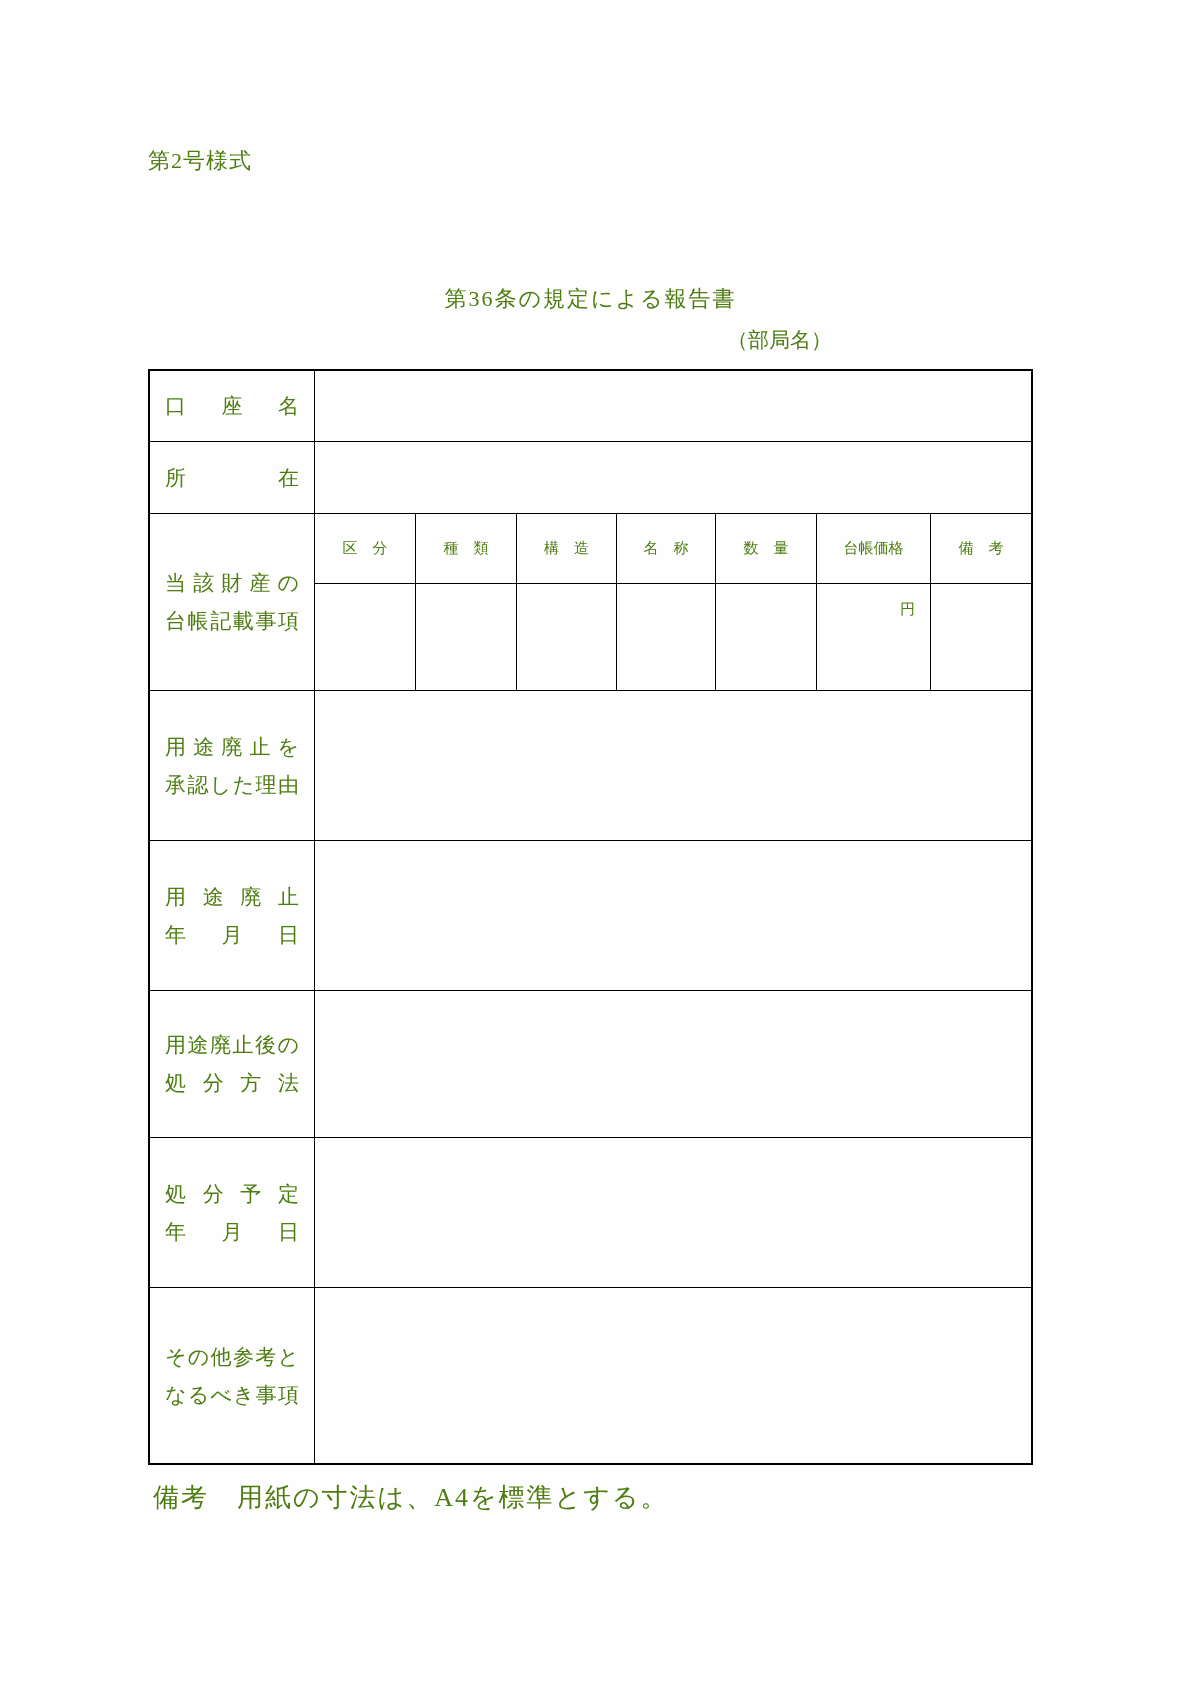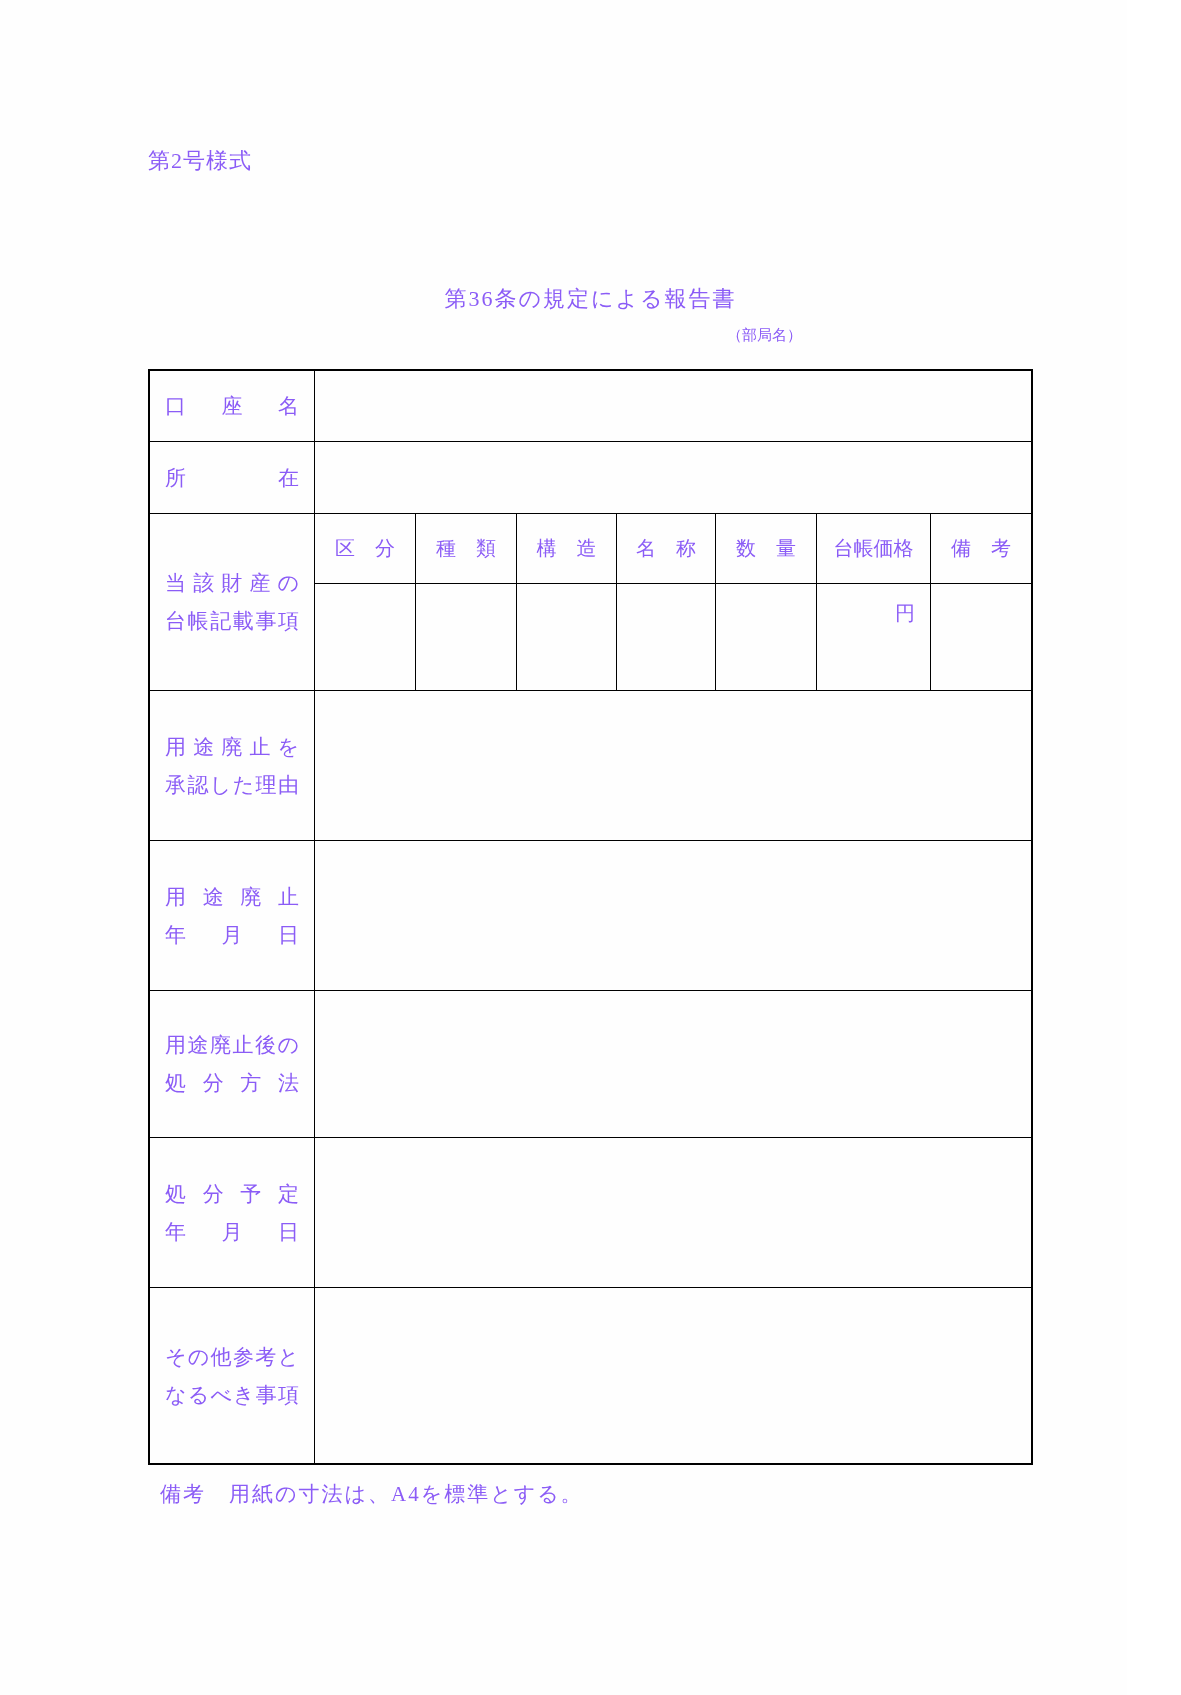--- a/index.html
+++ b/index.html
@@ -1,33 +1,33 @@
 <!DOCTYPE html>
 <html><head>
 <meta charset="utf-8">
 <style>
   html,body{margin:0;padding:0;background:#ffffff;}
   .page{
     position:relative;
     width:1127px;height:1695px;
     background:#fefefe;
-    color:#8b5cf6;
+    color:#4d7c0f;
     font-family:"Liberation Serif","DejaVu Serif",serif;
   }
   .form-number{
     position:absolute;left:148px;top:146px;
     font-size:22px;letter-spacing:1px;white-space:pre;
   }
   .doc-title{
     position:absolute;left:0;top:240px;width:1181px;
     text-align:center;font-size:22px;letter-spacing:2px;white-space:pre;margin-top:44px;
   }
   .dept-label{
     position:absolute;left:727px;top:326px;
-    font-size:15px;white-space:pre;
+    font-size:21px;white-space:pre;
   }
   .report-table{
     position:absolute;left:148px;top:369px;
     width:885px;height:1096px;
     border:2px solid #000;
     box-sizing:border-box;
     display:grid;
     grid-template-rows:71px 72px 177px 150px 150px 147px 150px 1fr;
   }
   .t-row{display:flex;border-bottom:1px solid #000;box-sizing:border-box;min-height:0;}
@@ -55,29 +55,29 @@
     border-bottom:1px solid #000;box-sizing:border-box;
   }
   .sub-values{
     display:grid;
     grid-template-columns:101px 101px 100px 99px 101px 114px 1fr;
     flex:1;
   }
   .sub-cell{
     border-right:1px solid #000;box-sizing:border-box;
     display:flex;align-items:center;justify-content:center;
-    font-size:20px;white-space:pre;
+    font-size:15px;white-space:pre;
   }
   .sub-cell:last-child{border-right:none;}
   .sub-cell.value{align-items:flex-start;justify-content:flex-end;
     padding:16px 15px 0 0;}
   .sub-cell.value.empty{padding:0;}
   .footnote{
-    position:absolute;left:160px;top:1480px;
-    font-size:21px;letter-spacing:2px;white-space:pre;
+    position:absolute;left:153px;top:1480px;
+    font-size:26px;letter-spacing:2px;white-space:pre;
   }
 </style>
 </head>
 <body>
 
 <div class="page">
 
   <div class="form-number">第2号様式</div>
   <div class="doc-title">第36条の規定による報告書</div>
   <div class="dept-label">（部局名）</div>

